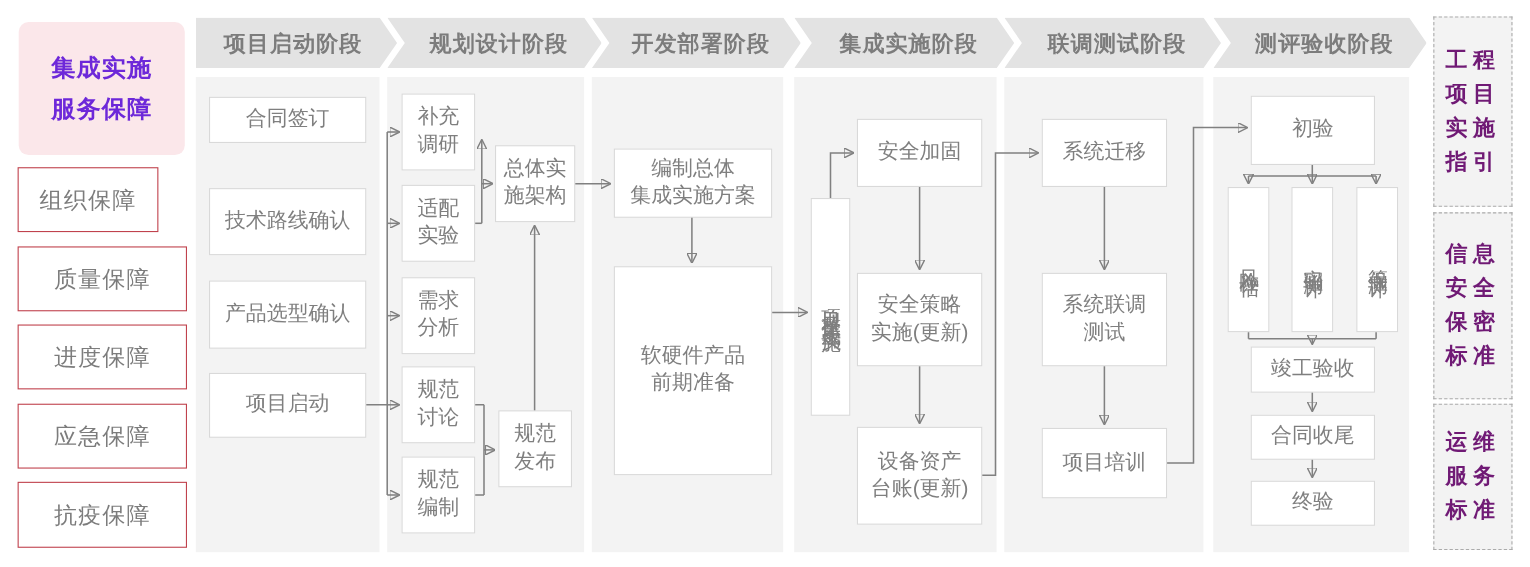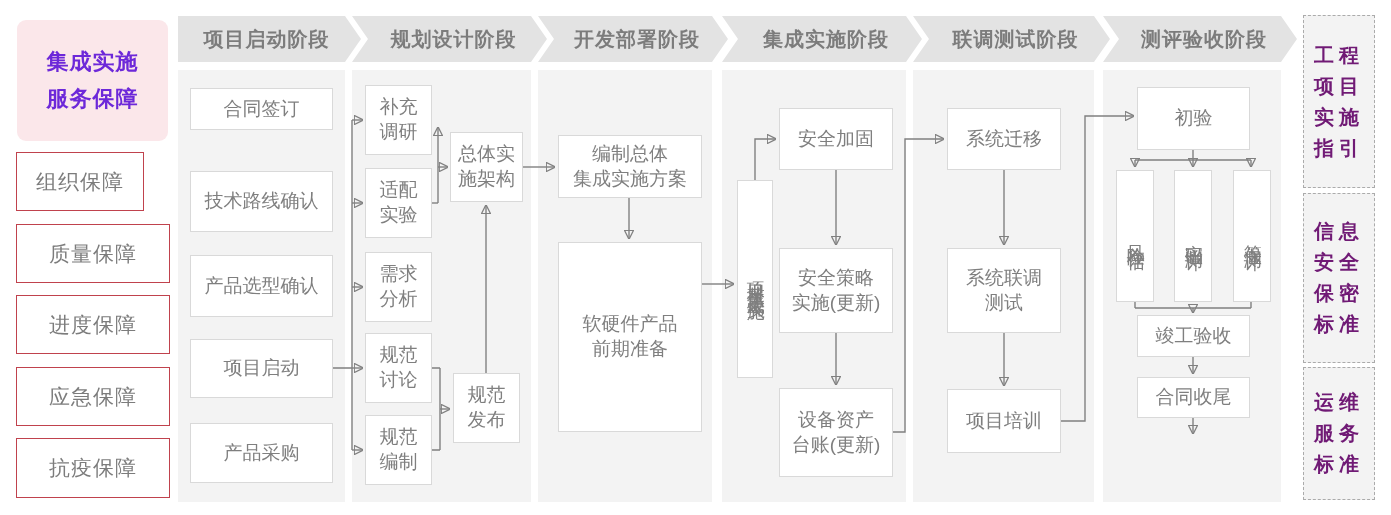--- a/index.html
+++ b/index.html
@@ -75,21 +75,20 @@
   <div class="legend-item" style="left:16px;top:152px;width:128px;height:59px">组织保障</div>
   <div class="legend-item" style="left:16px;top:224px;width:154px;height:59px">质量保障</div>
   <div class="legend-item" style="left:16px;top:295px;width:154px;height:59px">进度保障</div>
   <div class="legend-item" style="left:16px;top:367px;width:154px;height:59px">应急保障</div>
   <div class="legend-item" style="left:16px;top:438px;width:154px;height:60px">抗疫保障</div>
 
   <div class="fbox" style="left:190px;top:88px;width:143px;height:42px">合同签订</div>
   <div class="fbox" style="left:190px;top:171px;width:143px;height:61px">技术路线确认</div>
   <div class="fbox" style="left:190px;top:255px;width:143px;height:62px">产品选型确认</div>
   <div class="fbox" style="left:190px;top:339px;width:143px;height:59px">项目启动</div>
-  <div class="fbox" style="left:190px;top:423px;width:143px;height:60px">产品采购</div>
 
   <div class="fbox" style="left:365px;top:85px;width:67px;height:70px">补充
 调研</div>
   <div class="fbox" style="left:365px;top:168px;width:67px;height:70px">适配
 实验</div>
   <div class="fbox" style="left:365px;top:252px;width:67px;height:70px">需求
 分析</div>
   <div class="fbox" style="left:365px;top:333px;width:67px;height:70px">规范
 讨论</div>
   <div class="fbox" style="left:365px;top:415px;width:67px;height:70px">规范
@@ -115,20 +114,21 @@
   <div class="fbox" style="left:947px;top:248px;width:114px;height:85px">系统联调
 测试</div>
   <div class="fbox" style="left:947px;top:389px;width:114px;height:64px">项目培训</div>
 
   <div class="fbox" style="left:1137px;top:87px;width:113px;height:63px">初验</div>
   <div class="fbox vtext" style="left:1116px;top:170px;width:38px;height:132px"><span>风险评估</span></div>
   <div class="fbox vtext" style="left:1174px;top:170px;width:38px;height:132px"><span>密码测评</span></div>
   <div class="fbox vtext" style="left:1233px;top:170px;width:38px;height:132px"><span>等保测评</span></div>
   <div class="fbox" style="left:1137px;top:315px;width:113px;height:42px">竣工验收</div>
   <div class="fbox" style="left:1137px;top:377px;width:113px;height:41px">合同收尾</div>
+  <div class="fbox" style="left:1137px;top:437px;width:113px;height:41px">终验</div>
 
   <div class="std" style="top:15px;height:173px">工程
 项目
 实施
 指引</div>
   <div class="std" style="top:193px;height:170px">信息
 安全
 保密
 标准</div>
   <div class="std" style="top:367px;height:133px">运维

